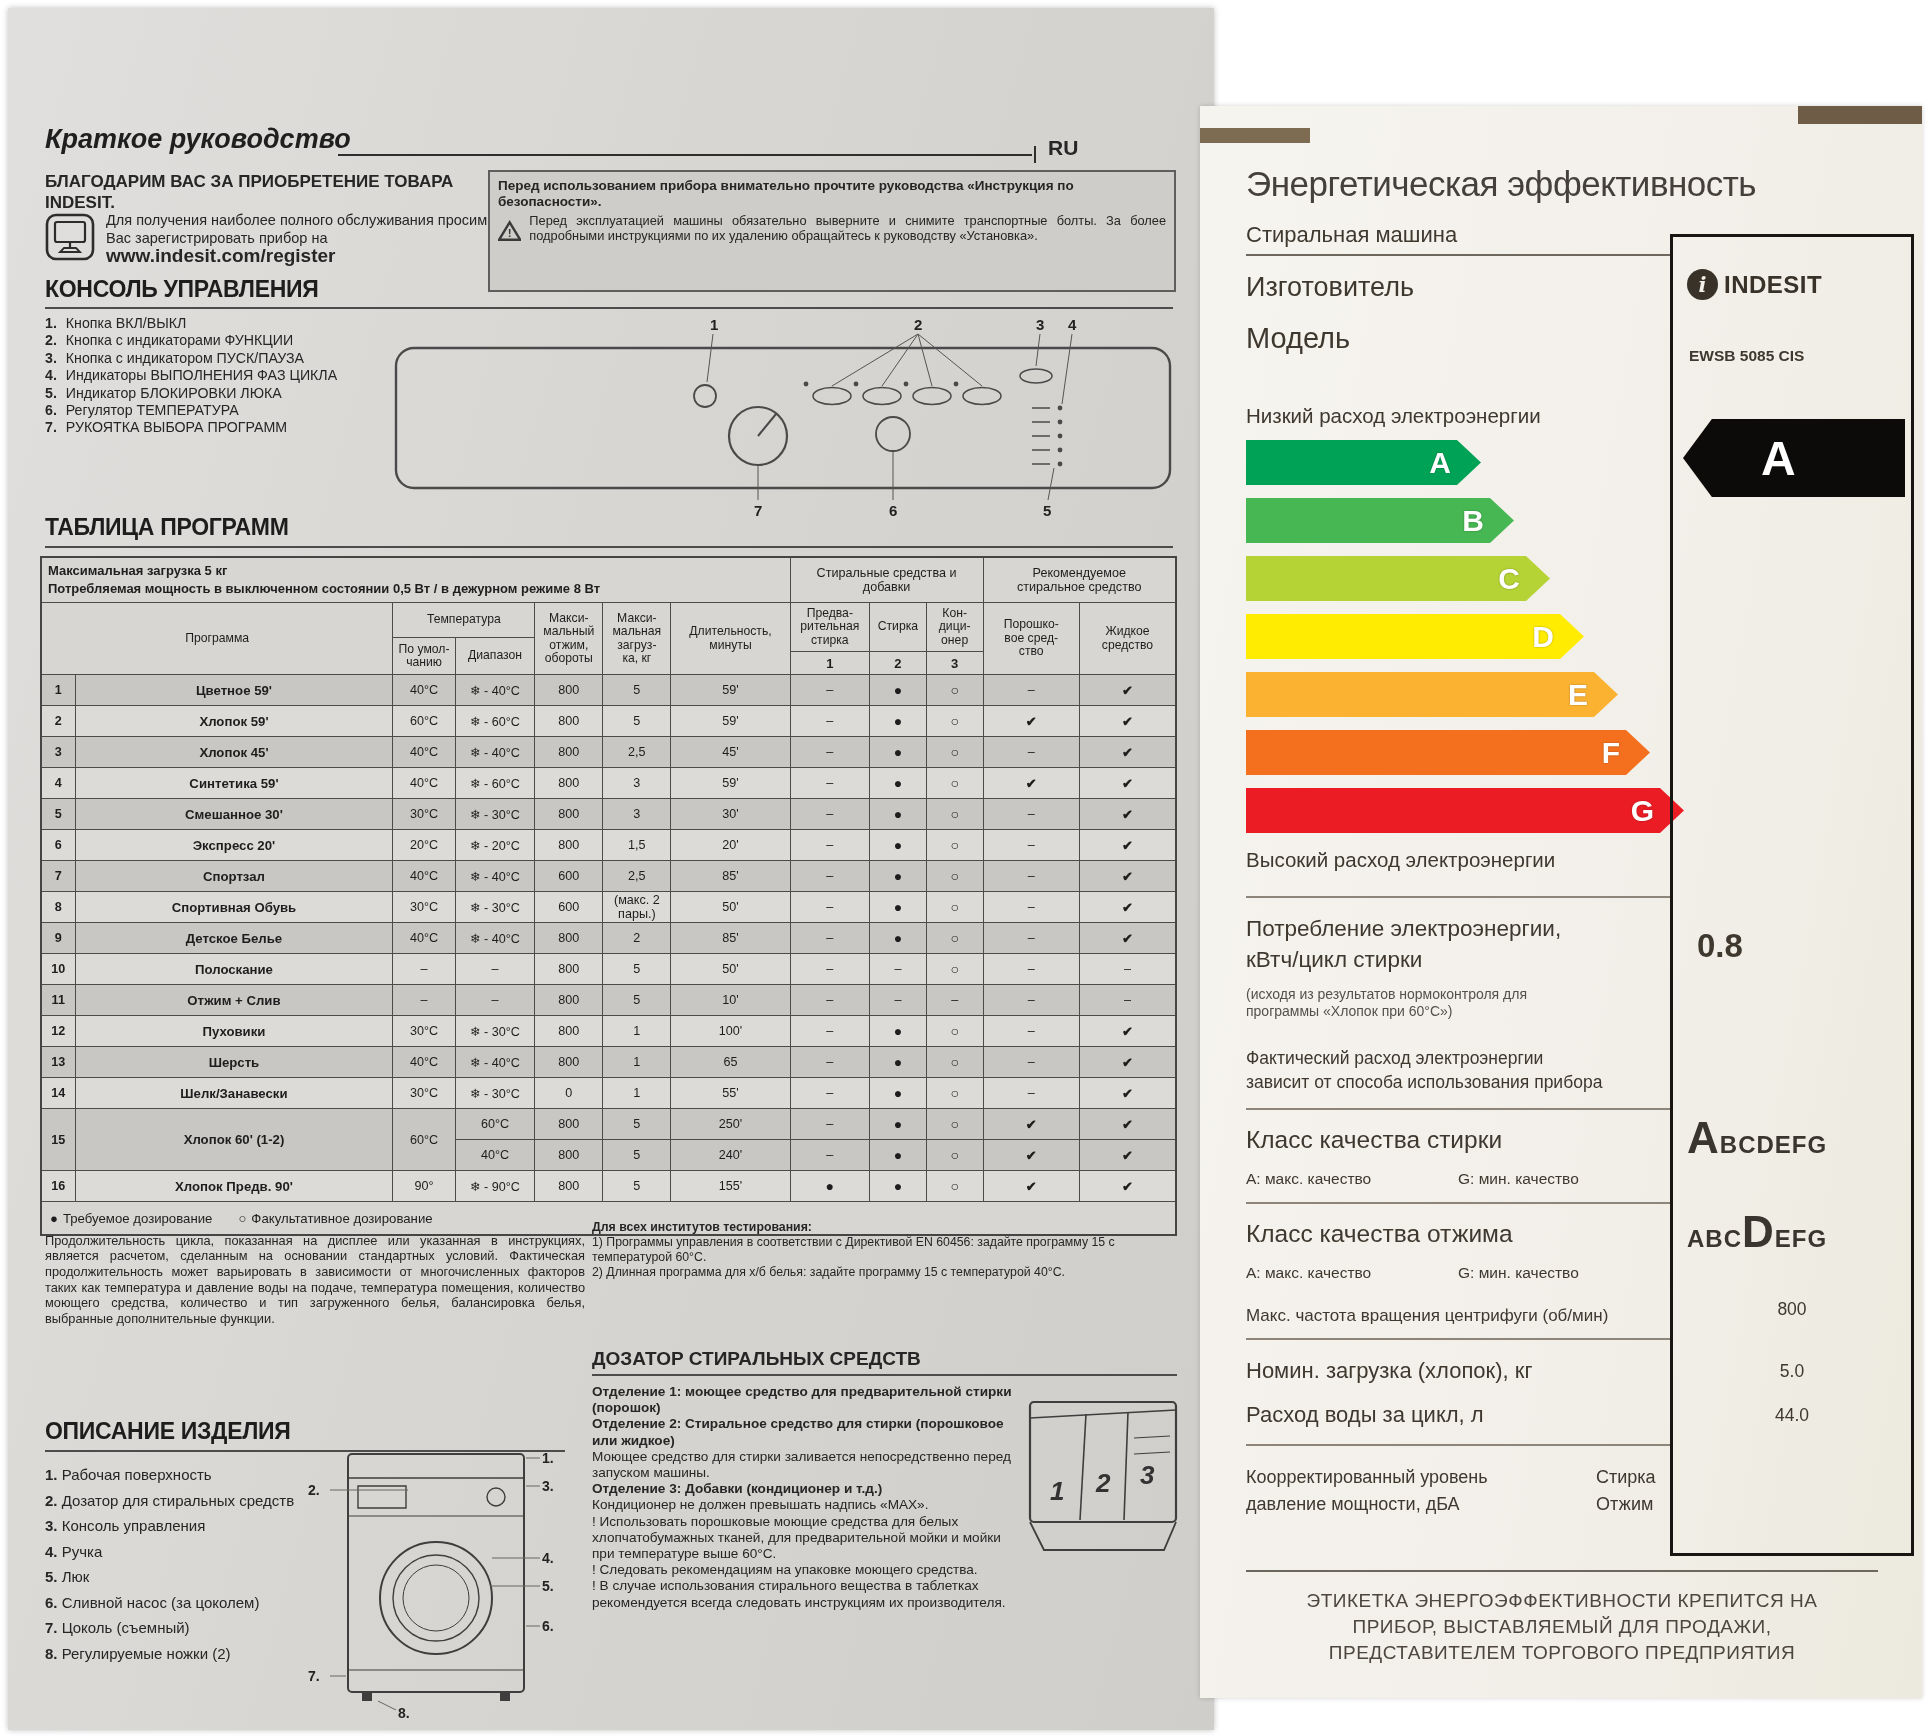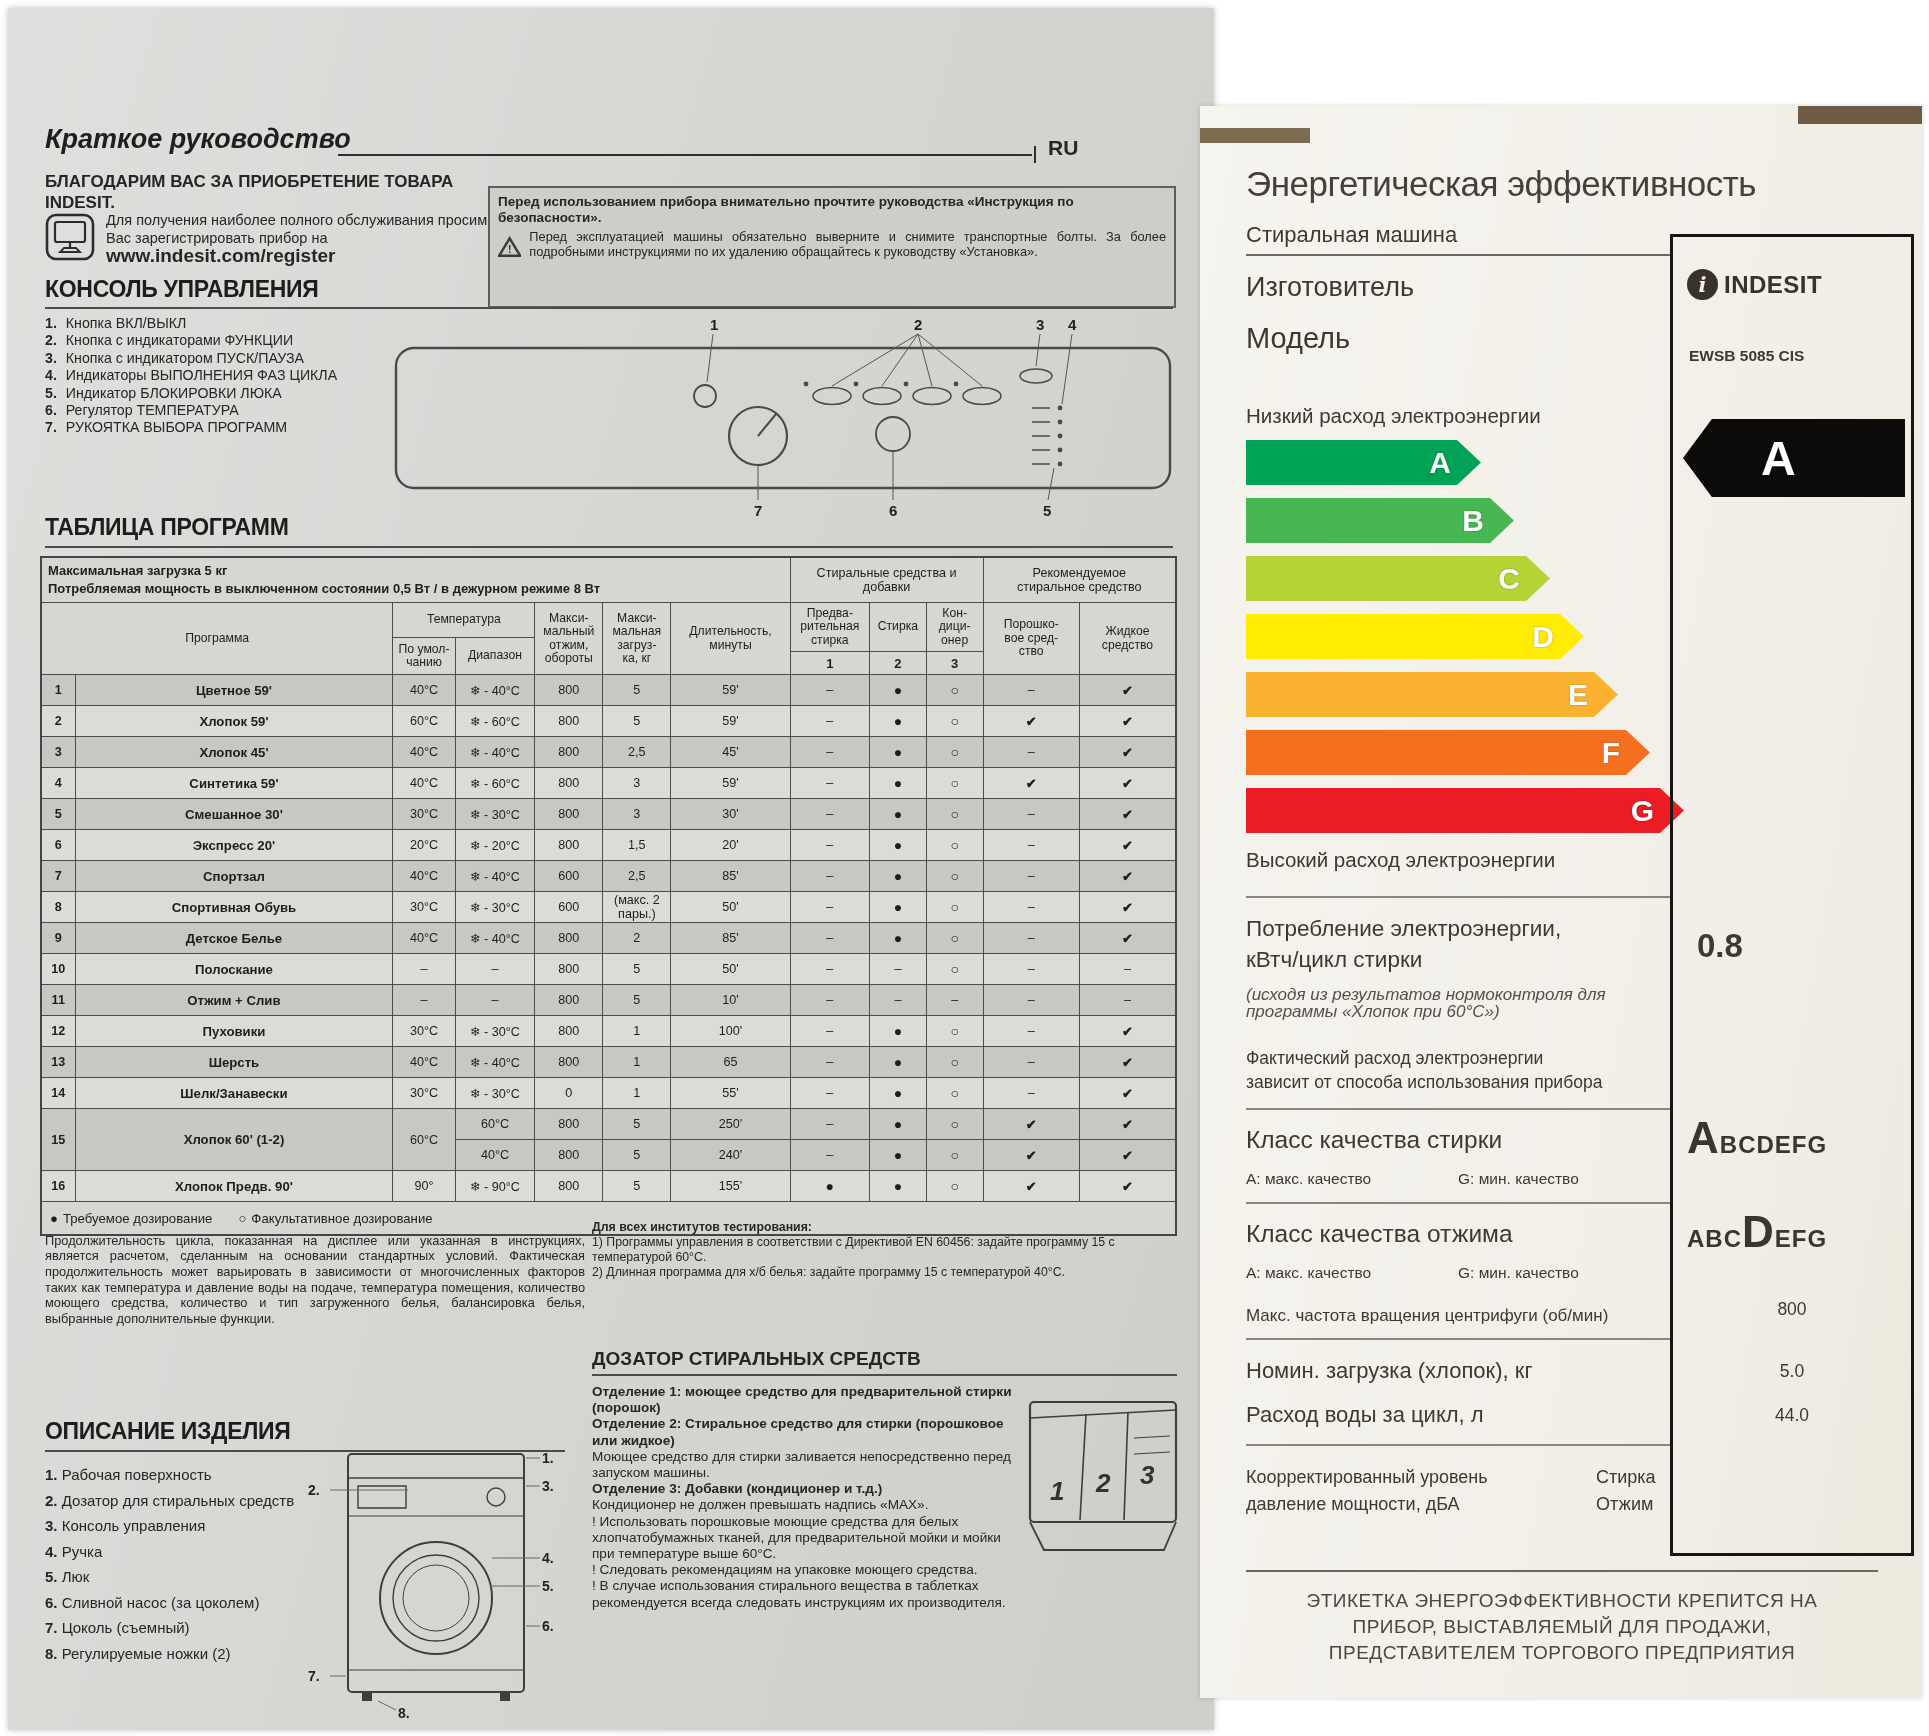--- a/index.html
+++ b/index.html
@@ -13,21 +13,21 @@
     box-shadow:0 0 6px rgba(0,0,0,.25);padding-left:28px;}
   #g-title{left:37px;top:116px;font-size:27px;font-weight:bold;font-style:italic;color:#1f1f1f;}
   #g-title-rule{left:330px;top:146px;width:694px;height:2px;background:#2e2e2e;}
   #g-title-tick{left:1026px;top:138px;width:2px;height:17px;background:#2e2e2e;}
   #g-ru{left:1040px;top:128px;font-size:21px;font-weight:bold;}
   #g-thanks{left:37px;top:163px;font-size:17px;font-weight:bold;line-height:21px;}
   #monitor-icon{left:37px;top:205px;}
   #g-register{left:98px;top:204px;font-size:14.5px;line-height:17.5px;}
   #g-register b{font-size:19px;}
   #warnbox{left:480px;top:162px;width:668px;height:106px;background:#cfcdc9;
-    border:2px solid #5e5e5e;padding:6px 8px;margin-top:16px;}
+    border:2px solid #5e5e5e;padding:6px 8px;}
   #warnbox .wb-head{font-size:13.5px;font-weight:bold;line-height:16px;}
   #warnbox .wb-row{display:flex;margin-top:3px;}
   #warnbox .wb-row p{margin:0 0 0 8px;font-size:12.8px;line-height:15.2px;text-align:justify;}
   .sec-h{font-size:23px;font-weight:bold;letter-spacing:-.3px;color:#1d1d1d;}
   .sec-rule{height:2px;background:#4c4c4c;}
   #cp-head{left:37px;top:268px;} #cp-rule{left:37px;top:299px;width:1128px;}
   #cp-list{left:37px;top:307px;font-size:14.2px;line-height:17.4px;}
   #cp-list div b{margin-right:5px;}
   #panel-svg{left:384px;top:300px;}
   #pt-head{left:37px;top:506px;} #pt-rule{left:37px;top:538px;width:1128px;}
@@ -79,21 +79,21 @@
   .el-div{left:46px;width:424px;height:2px;background:#8d8579;}
   #el-low{left:46px;top:298px;font-size:20.5px;}
   #bars{left:46px;top:334px;width:440px;}
   .bar{height:45px;margin-bottom:13px;display:flex;align-items:center;justify-content:flex-end;
     padding-right:30px;box-sizing:border-box;
     clip-path:polygon(0 0,calc(100% - 24px) 0,100% 50%,calc(100% - 24px) 100%,0 100%);}
   .bar span{color:#fff;font-size:30px;font-weight:bold;text-shadow:0 0 2px rgba(0,0,0,.35);}
   #el-high{left:46px;top:742px;font-size:20.5px;}
   #el-cons1{left:46px;top:810px;font-size:22.5px;}
   #el-cons2{left:46px;top:841px;font-size:22.5px;}
-  #el-note{left:46px;top:880px;font-size:17px;line-height:17px;color:#55504a;font-style:italic;}
+  #el-note{left:46px;top:880px;font-size:14px;line-height:17px;color:#55504a;}
   #el-act{left:46px;top:940px;font-size:17.5px;line-height:24px;}
   .cls-label{left:46px;font-size:24.5px;}
   .cls-scale{left:46px;font-size:15.5px;}
   .cls-scale span{display:inline-block;width:212px;}
   #el-spin-speed{left:46px;top:1200px;font-size:17px;}
   #el-load{left:46px;top:1252px;font-size:22px;}
   #el-water{left:46px;top:1296px;font-size:22px;}
   #el-noise{left:46px;top:1358px;font-size:18px;line-height:27px;}
   #el-noise-vals{left:396px;top:1358px;font-size:18px;line-height:27px;}
   #el-footer-rule{left:46px;top:1464px;width:632px;height:2px;background:#6d675e;}

